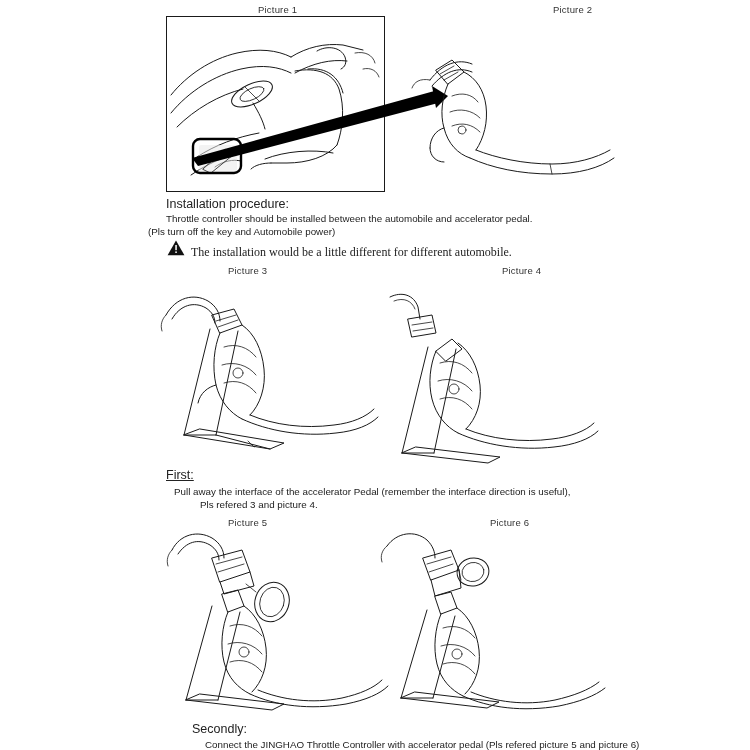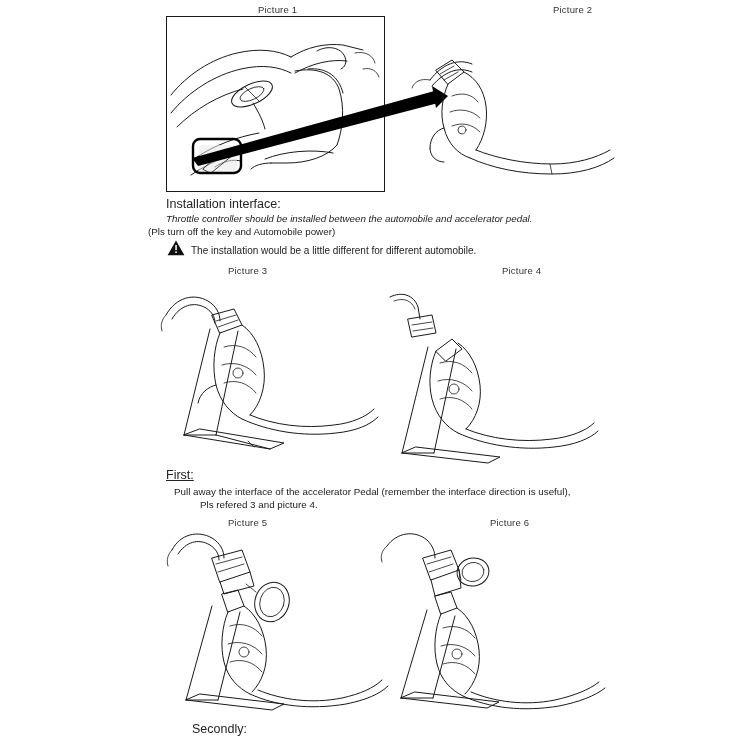--- a/index.html
+++ b/index.html
@@ -37,23 +37,24 @@
     white-space: nowrap;
   }
   .body-line {
     position: absolute;
     font-size: 9.8px;
     color: #222;
     white-space: nowrap;
   }
   .warn-text {
     position: absolute;
-    font-size: 10px;
+    font-size: 12px;
     color: #222;
     white-space: nowrap;
+    font-family: Liberation Serif, serif;
   }
 
   
   .warn-icon {
     position: absolute;
     left: 167px;
     top: 240px;
     width: 18px;
     height: 16px;
   }
@@ -161,22 +162,22 @@
     <path class="ln-thin" d="M150 138 L152 148"></path>
 
     <path class="ln" d="M44 102 C36 104 30 112 30 122"></path>
     <path class="ln" d="M30 122 C30 130 36 136 44 136"></path>
 
     <circle class="ln-thin" cx="62" cy="104" r="4"></circle>
 
     <path class="ln-thin" d="M30 54 C20 52 14 56 12 62"></path>
   </svg>
 
-  <div class="section-head" style="left:166px; top:197px;">Installation interface:</div>
-  <div class="body-line" style="left:166px; top:213px;font-style:italic;">Throttle controller should be installed between the automobile and accelerator pedal.</div>
+  <div class="section-head" style="left:166px; top:197px;">Installation procedure:</div>
+  <div class="body-line" style="left:166px; top:213px;">Throttle controller should be installed between the automobile and accelerator pedal.</div>
   <div class="body-line" style="left:148px; top:226px;">(Pls turn off the key and Automobile power)</div>
 
   <svg class="warn-icon" viewBox="0 0 18 16">
     <path d="M9 0.6 L17.4 15.2 L0.6 15.2 Z" fill="#111"></path>
     <rect x="8.3" y="5" width="1.5" height="5.2" fill="#fff"></rect>
     <rect x="8.3" y="11.4" width="1.5" height="1.6" fill="#fff"></rect>
   </svg>
   <div class="warn-text" style="left:191px; top:245px;">The installation would be a little different for different automobile.</div>
 
   <div class="caption" style="left:228px; top:265px;">Picture 3</div>
@@ -307,14 +308,15 @@
     <path class="ln" d="M106 164 C130 174 160 178 190 172 C208 168 224 162 234 154"></path>
 
     <path class="ln" d="M62 82 L36 170"></path>
     <path class="ln" d="M90 88 L68 170"></path>
     <path class="ln" d="M36 170 L68 170"></path>
 
     <path class="ln" d="M36 170 L122 180 L134 174 L50 164 Z"></path>
   </svg>
 
   <div class="section-head" style="left:192px; top:722px;">Secondly:</div>
+  <div class="body-line" style="left:205px; top:739px;">Connect the JINGHAO Throttle Controller with accelerator pedal (Pls refered picture 5 and picture 6)</div>
 
 </div>
 
 </body></html>

